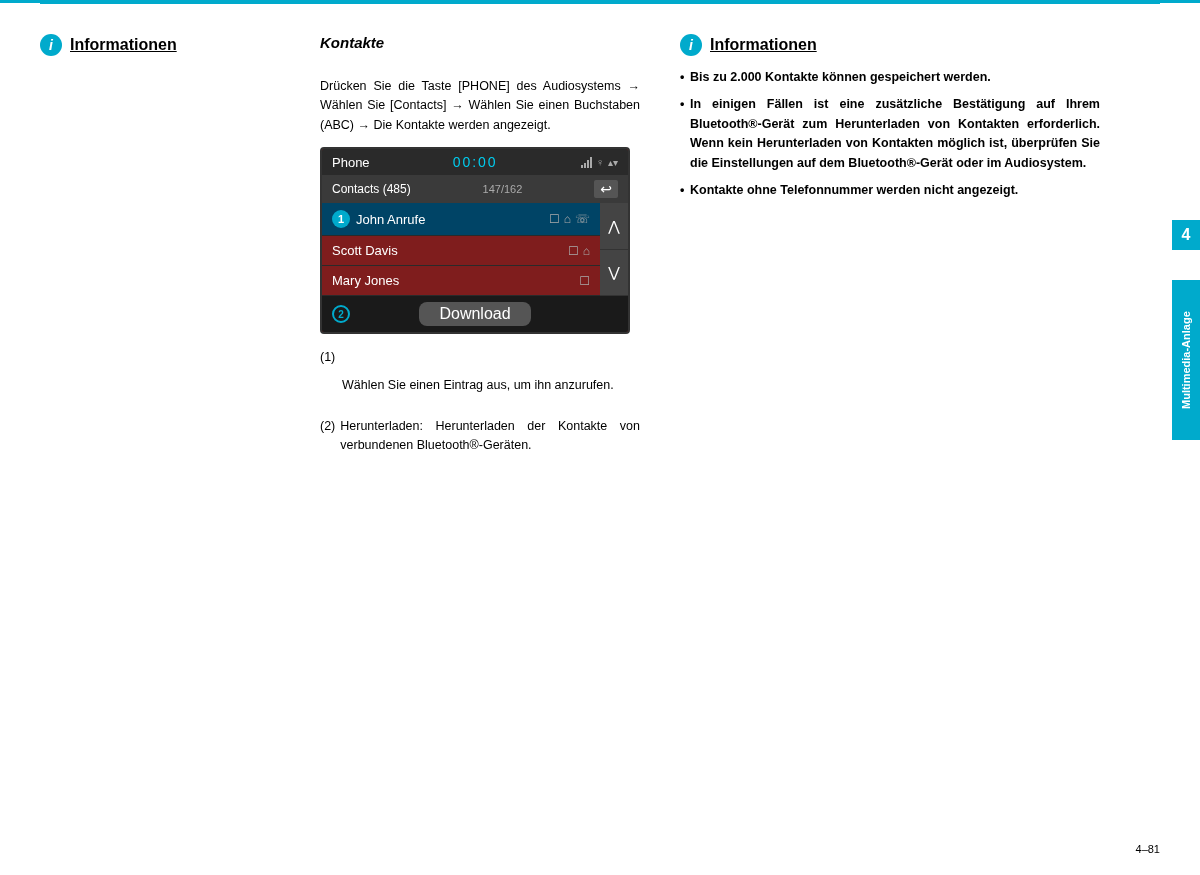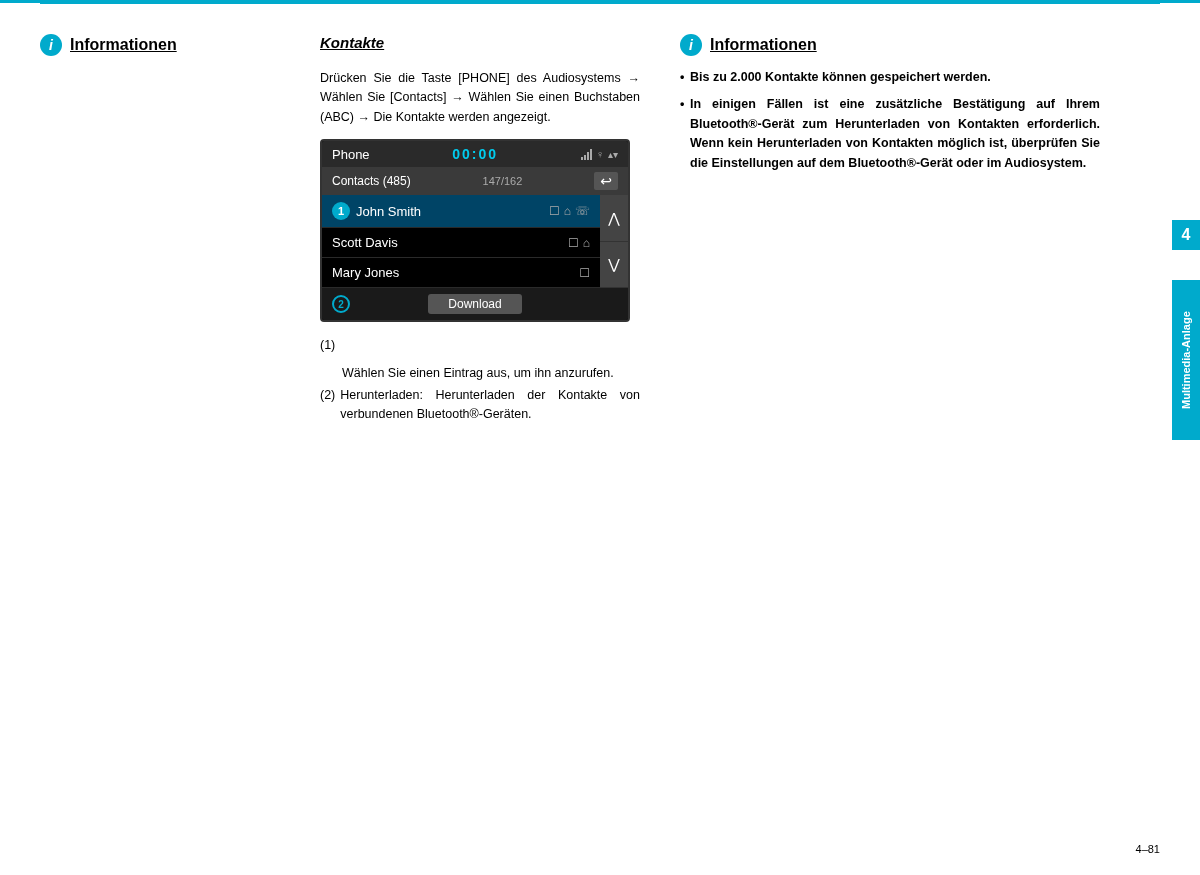--- a/index.html
+++ b/index.html
@@ -127,34 +127,33 @@
       content: "•";
       position: absolute;
       left: 0;
     }
 
     
     .section-title {
       font-size: 15px;
       font-weight: bold;
       font-style: italic;
-      margin-bottom: 18px;
-      text-decoration: underline;
+      margin-bottom: 26px;
     }
 
     .section-desc {
       font-size: 12.5px;
       line-height: 1.55;
       text-align: justify;
       margin-bottom: 12px;
     }
 
     
     .phone-ui {
-      background: #000000;
+      background: #7f1d1d;
       border: 2px solid #333;
       border-radius: 4px;
       overflow: hidden;
       margin-bottom: 14px;
       width: 310px;
     }
 
     .phone-header {
       background: #2a2a2a;
       display: flex;
@@ -166,21 +165,21 @@
     }
 
     .phone-header-left {
       color: #fff;
       font-size: 13px;
     }
 
     .phone-header-center {
       color: #00ccee;
       font-size: 14px;
-      font-weight: bold;
+      font-weight: normal;
       letter-spacing: 2px;
     }
 
     .phone-header-right {
       display: flex;
       align-items: center;
       gap: 4px;
       font-size: 10px;
       color: #aaa;
     }
@@ -320,23 +319,23 @@
       align-items: center;
       justify-content: center;
       color: #00aacc;
       font-size: 10px;
       font-weight: bold;
     }
 
     .download-btn {
       background: #555;
       color: #fff;
-      font-size: 12px;
+      font-size: 16px;
       padding: 3px 20px;
-      border-radius: 3px;
+      border-radius: 8px;
       display: inline-block;
       text-align: right;
     }
 
     
     .numbered-list {
       font-size: 12.5px;
       line-height: 1.55;
     }
 
@@ -346,21 +345,21 @@
       margin-bottom: 8px;
       text-align: justify;
     }
 
     .num-label {
       flex-shrink: 0;
     }
 
     .sub-item {
       margin-left: 22px;
-      margin-bottom: 3px;
+      margin-bottom: 22px;
       text-align: justify;
       font-size: 12.5px;
       line-height: 1.55;
     }
 
     
     .page-number {
       position: absolute;
       bottom: 20px;
       right: 40px;
@@ -420,21 +419,21 @@
         <span class="contacts-count">147/162</span>
         <span class="contacts-back">↩</span>
       </div>
 
       <div class="scroll-area">
         <div class="contacts-list-inner">
 
           <div class="phone-contact-row selected">
             <div class="contact-left">
               <div class="contact-number">1</div>
-              <span>John Smith</span>
+              <span>John Anrufe</span>
             </div>
             <div class="contact-icons">
               <span>☐</span>
               <span>⌂</span>
               <span>☏</span>
             </div>
           </div>
 
           <div class="phone-contact-row">
             <div class="contact-left">
@@ -481,18 +480,19 @@
   </div>
 
   <div class="col-right">
     <div class="info-header">
       <div class="info-icon">i</div>
       <div class="info-title">Informationen</div>
     </div>
     <ul class="info-bullets">
       <li>Bis zu 2.000 Kontakte können gespeichert werden.</li>
       <li>In einigen Fällen ist eine zusätzliche Bestätigung auf Ihrem Bluetooth®-Gerät zum Herunterladen von Kontakten erforderlich. Wenn kein Herunterladen von Kontakten möglich ist, überprüfen Sie die Einstellungen auf dem Bluetooth®-Gerät oder im Audiosystem.</li>
+      <li>Kontakte ohne Telefonnummer werden nicht angezeigt.</li>
     </ul>
   </div>
 
 </div>
 
 <div class="page-number">4–81</div>
 
 </body></html>

